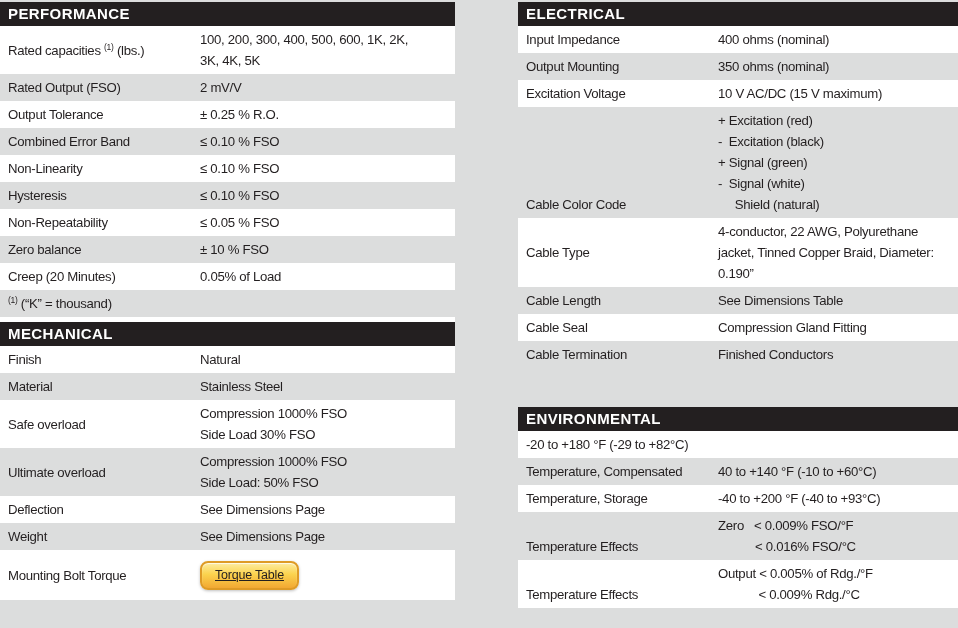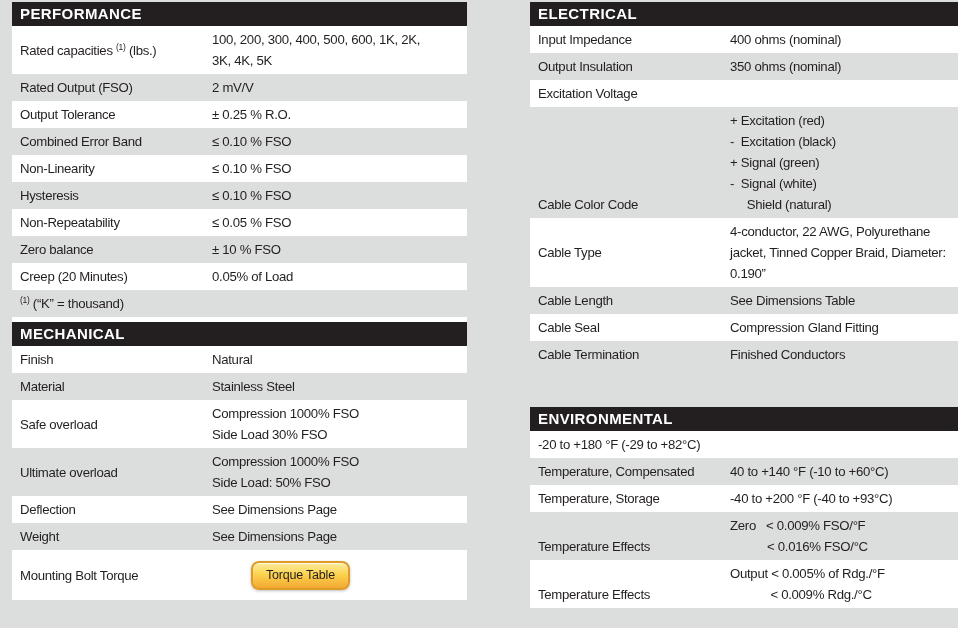--- a/index.html
+++ b/index.html
@@ -3,21 +3,21 @@
 <meta charset="utf-8">
 <style>
   html,body{margin:0;padding:0;}
   body{
     width:958px;height:628px;overflow:hidden;
     background:#dcdddd;
     font-family:"Liberation Sans","DejaVu Sans",sans-serif;
     color:#231f20;
   }
   .page{position:relative;width:958px;height:628px;}
-  .col{position:absolute;top:2px;display:flex;flex-direction:column;height:626px;margin-left:12px;}
+  .col{position:absolute;top:2px;display:flex;flex-direction:column;height:626px;}
   .col-left{left:0;width:455px;}
   .col-right{left:518px;width:440px;}
   .hdr{
     background:#231f20;color:#ffffff;
     font-weight:bold;font-size:15px;line-height:24px;height:24px;
     padding-left:8px;letter-spacing:.4px;flex:0 0 auto;
   }
   .rows{flex:0 0 auto;}
   .row{
     display:flex;align-items:center;
@@ -28,30 +28,31 @@
   }
   .rows .row:nth-child(even){background:#dcdddd;}
   .row.align-top{align-items:flex-end;}
   .label{flex:0 0 192px;}
   .value{flex:1;white-space:pre-wrap;}
   sup{font-size:8.5px;line-height:0;vertical-align:super;}
   .row.footnote{display:block;}
   .gap-white{height:5px;background:#ffffff;flex:0 0 auto;}
   .gap-gray{height:39px;flex:0 0 auto;}
   .filler{flex:1 1 auto;}
-  .torque-row{min-height:50px;gap:39px;}
+  .torque-row{min-height:50px;}
   .btn-torque{
     display:inline-block;
     background:linear-gradient(180deg,#fdeca0 0%,#fbd túto 0%,#fbd34e 45%,#f2a832 100%);
     background:linear-gradient(180deg,#fdeca0 0%,#fbd34e 45%,#f2a832 100%);
     border:2px solid #de9b26;border-radius:8px;
     padding:5px 13px 6px;
     font-family:inherit;font-size:12.5px;letter-spacing:-.2px;color:#231f20;
     box-shadow:0 1px 3px rgba(0,0,0,.25), inset 0 1px 1px rgba(255,255,255,.75);
     cursor:pointer;
+    text-decoration:underline;
   }
 </style>
 </head>
 <body>
 
 <div class="page">
 
   <div class="col col-left">
 
     <section>
@@ -142,25 +143,26 @@
   <div class="col col-right">
 
     <section>
       <div class="hdr">ELECTRICAL</div>
       <div class="rows">
         <div class="row">
           <div class="label">Input Impedance</div>
           <div class="value">400 ohms (nominal)</div>
         </div>
         <div class="row">
-          <div class="label">Output Insulation</div>
+          <div class="label">Output Mounting</div>
           <div class="value">350 ohms (nominal)</div>
         </div>
         <div class="row">
           <div class="label">Excitation Voltage</div>
+          <div class="value">10 V AC/DC (15 V maximum)</div>
         </div>
         <div class="row align-top">
           <div class="label">Cable Color Code</div>
           <div class="value">+ Excitation (red)
 -  Excitation (black)
 + Signal (green)
 -  Signal (white)
      Shield (natural)</div>
         </div>
         <div class="row">

